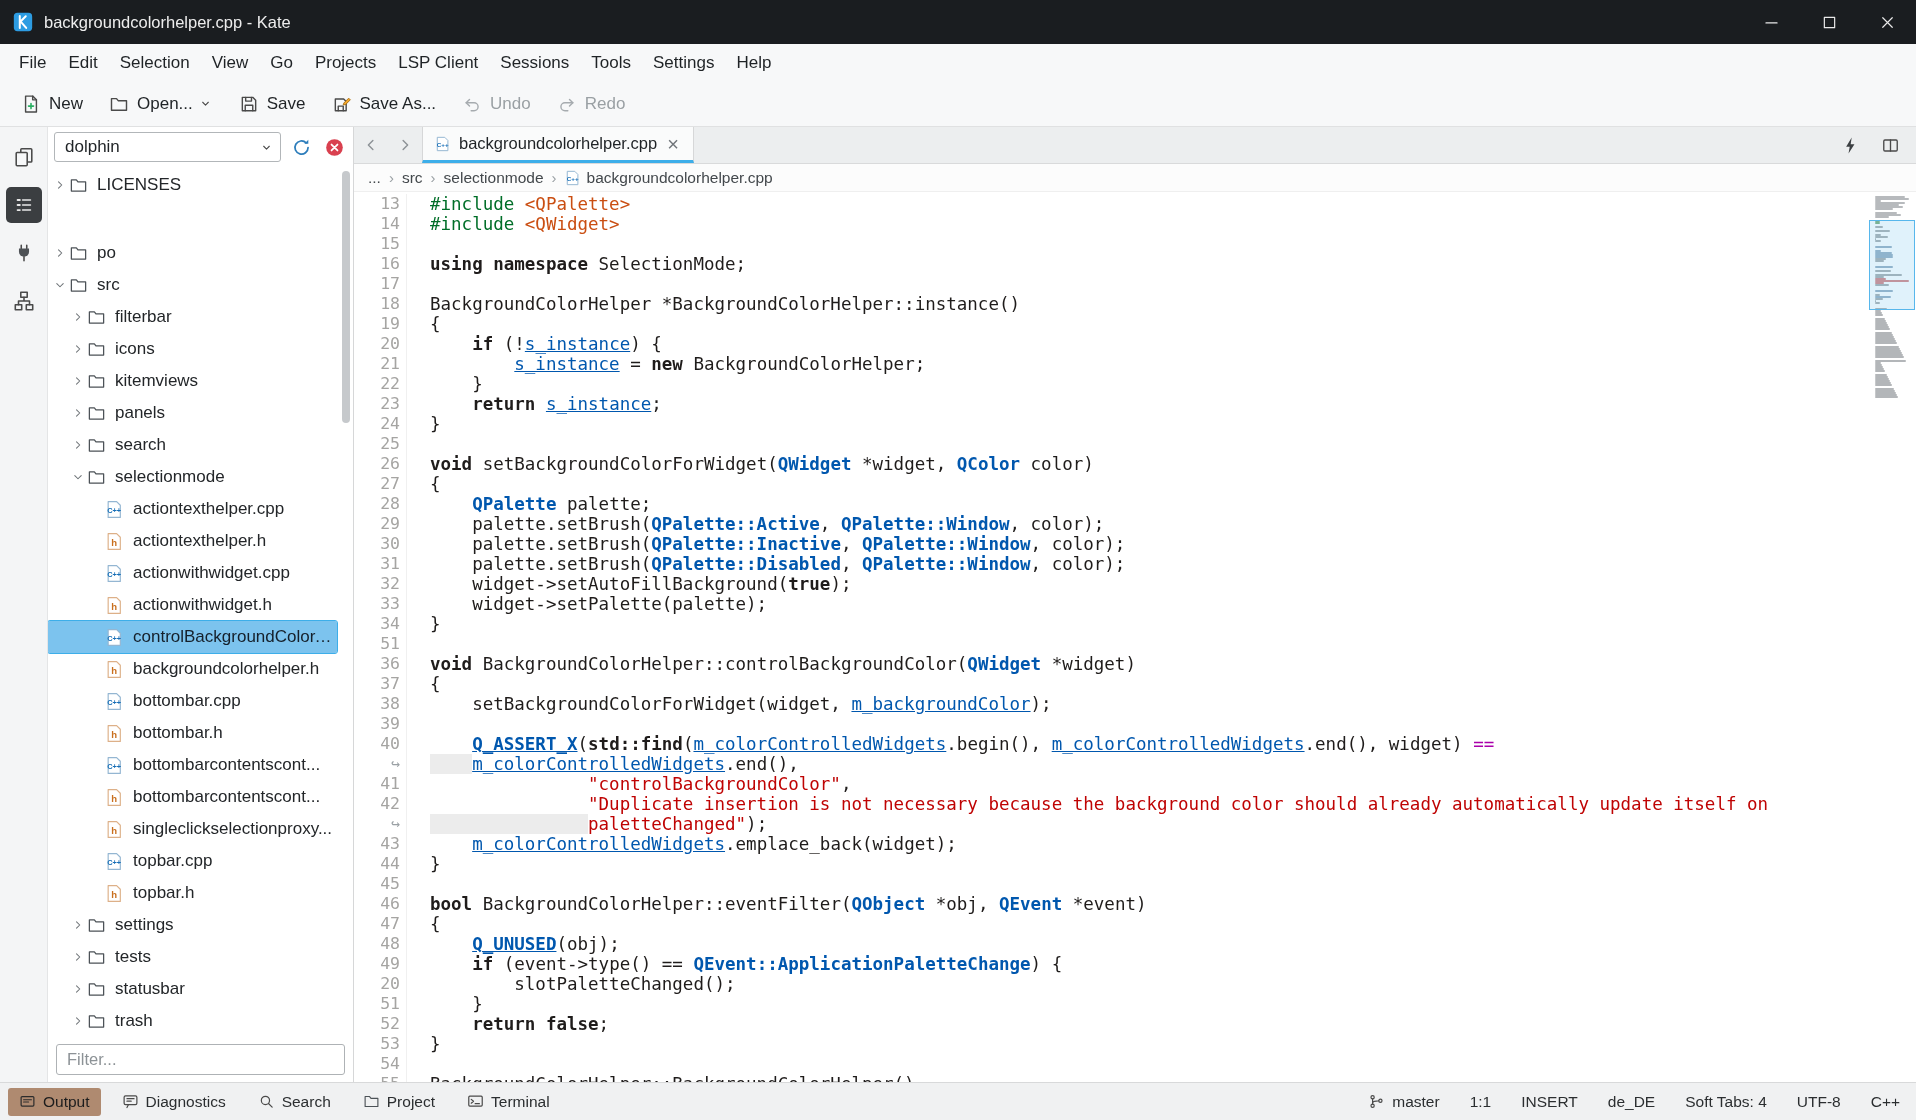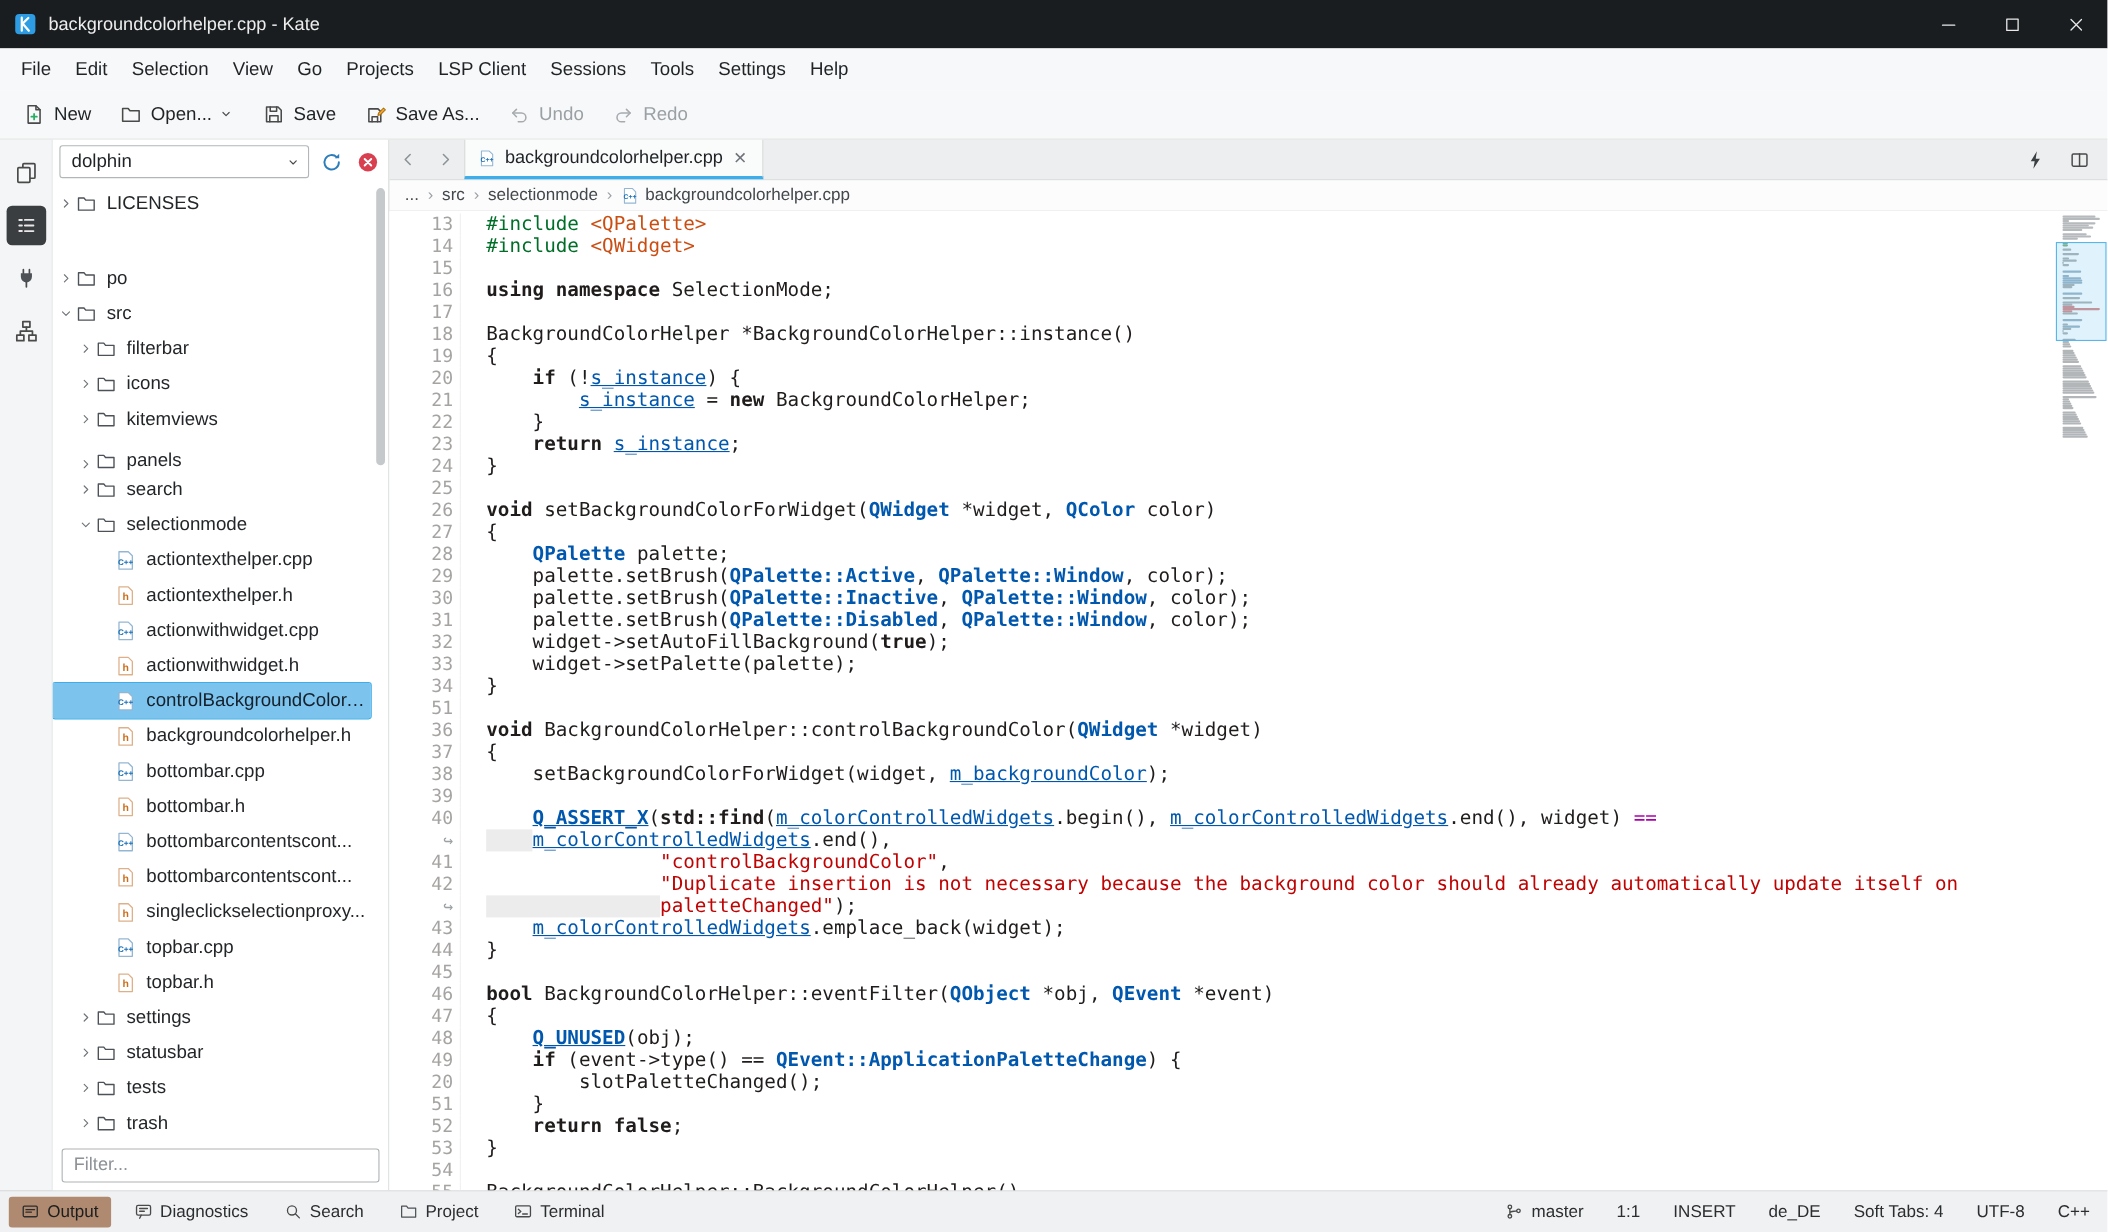--- a/index.html
+++ b/index.html
@@ -69,21 +69,21 @@
   .tabbar-right{margin-left:auto;display:flex;align-items:center;gap:12px;padding-right:12px}
   .tb-icon-btn{width:28px;height:28px;display:flex;align-items:center;justify-content:center}
   .tb-icon-btn svg{width:19px;height:19px}
 
   .breadcrumb{height:28px;display:flex;align-items:center;background:#fcfcfc;font-size:15.5px;color:#43484c;padding-left:14px;gap:8px;border-bottom:1px solid #efefef;flex:0 0 auto}
   .crumb{display:flex;align-items:center;gap:6px}
   .crumb-sep{color:#9aa0a4;font-size:15px}
   .fico-sm svg{width:16px;height:16px}
 
   .code-wrap{flex:1 1 auto;position:relative;background:#fff;overflow:hidden}
-  .code-lines{position:absolute;top:2px;left:12px;right:50px}
+  .code-lines{position:absolute;top:2px;left:0;right:50px}
   .crow{height:20px;display:flex;font-family:"DejaVu Sans Mono",monospace;font-size:17.5px;line-height:20px;white-space:pre}
   .lno{width:46px;flex:0 0 46px;text-align:right;color:#a5a4a2;font-size:16.5px}
   .lno.wrapmark{color:#9aa0a4;font-size:15px}
   .ctext{padding-left:23px;color:#1f1c1b;border-left:1px solid #f0f0f0;margin-left:6px}
   .t-kw{font-weight:bold}
   .t-ty{color:#0057ae;font-weight:bold}
   .t-pp{color:#006e28}
   .t-inc{color:#ca4e12}
   .t-str{color:#bf0303}
   .t-var{color:#0057ae;text-decoration:underline}
@@ -338,21 +338,21 @@
                 <path d="M9.5 6.5 15 12l-5.5 5.5" style="stroke:#6f7478;stroke-width:1.8;fill:none"></path>
               </svg>
             </span>
             <span class="icon fico">
               <svg viewBox="0 0 24 24">
                 <path d="M3 5h6.3l2 2.5H21V19H3z" style="stroke:#4c5257;stroke-width:1.6;fill:none"></path>
               </svg>
             </span>
             <span class="tree-label">kitemviews</span>
           </div>
-          <div class="tree-row" style="padding-left: 20px; align-items: flex-end;">
+          <div class="tree-row" style="padding-left: 20px;">
             <span class="icon arrow">
               <svg viewBox="0 0 24 24">
                 <path d="M9.5 6.5 15 12l-5.5 5.5" style="stroke:#6f7478;stroke-width:1.8;fill:none"></path>
               </svg>
             </span>
             <span class="icon fico">
               <svg viewBox="0 0 24 24">
                 <path d="M3 5h6.3l2 2.5H21V19H3z" style="stroke:#4c5257;stroke-width:1.6;fill:none"></path>
               </svg>
             </span>
@@ -531,34 +531,34 @@
             <span class="icon arrow">
               <svg viewBox="0 0 24 24">
                 <path d="M9.5 6.5 15 12l-5.5 5.5" style="stroke:#6f7478;stroke-width:1.8;fill:none"></path>
               </svg>
             </span>
             <span class="icon fico">
               <svg viewBox="0 0 24 24">
                 <path d="M3 5h6.3l2 2.5H21V19H3z" style="stroke:#4c5257;stroke-width:1.6;fill:none"></path>
               </svg>
             </span>
+            <span class="tree-label">tests</span>
+          </div>
+          <div class="tree-row" style="padding-left: 20px;">
+            <span class="icon arrow">
+              <svg viewBox="0 0 24 24">
+                <path d="M9.5 6.5 15 12l-5.5 5.5" style="stroke:#6f7478;stroke-width:1.8;fill:none"></path>
+              </svg>
+            </span>
+            <span class="icon fico">
+              <svg viewBox="0 0 24 24">
+                <path d="M3 5h6.3l2 2.5H21V19H3z" style="stroke:#4c5257;stroke-width:1.6;fill:none"></path>
+              </svg>
+            </span>
             <span class="tree-label">statusbar</span>
-          </div>
-          <div class="tree-row" style="padding-left: 20px;">
-            <span class="icon arrow">
-              <svg viewBox="0 0 24 24">
-                <path d="M9.5 6.5 15 12l-5.5 5.5" style="stroke:#6f7478;stroke-width:1.8;fill:none"></path>
-              </svg>
-            </span>
-            <span class="icon fico">
-              <svg viewBox="0 0 24 24">
-                <path d="M3 5h6.3l2 2.5H21V19H3z" style="stroke:#4c5257;stroke-width:1.6;fill:none"></path>
-              </svg>
-            </span>
-            <span class="tree-label">tests</span>
           </div>
           <div class="tree-row" style="padding-left: 20px;">
             <span class="icon arrow">
               <svg viewBox="0 0 24 24">
                 <path d="M9.5 6.5 15 12l-5.5 5.5" style="stroke:#6f7478;stroke-width:1.8;fill:none"></path>
               </svg>
             </span>
             <span class="icon fico">
               <svg viewBox="0 0 24 24">
                 <path d="M3 5h6.3l2 2.5H21V19H3z" style="stroke:#4c5257;stroke-width:1.6;fill:none"></path>

